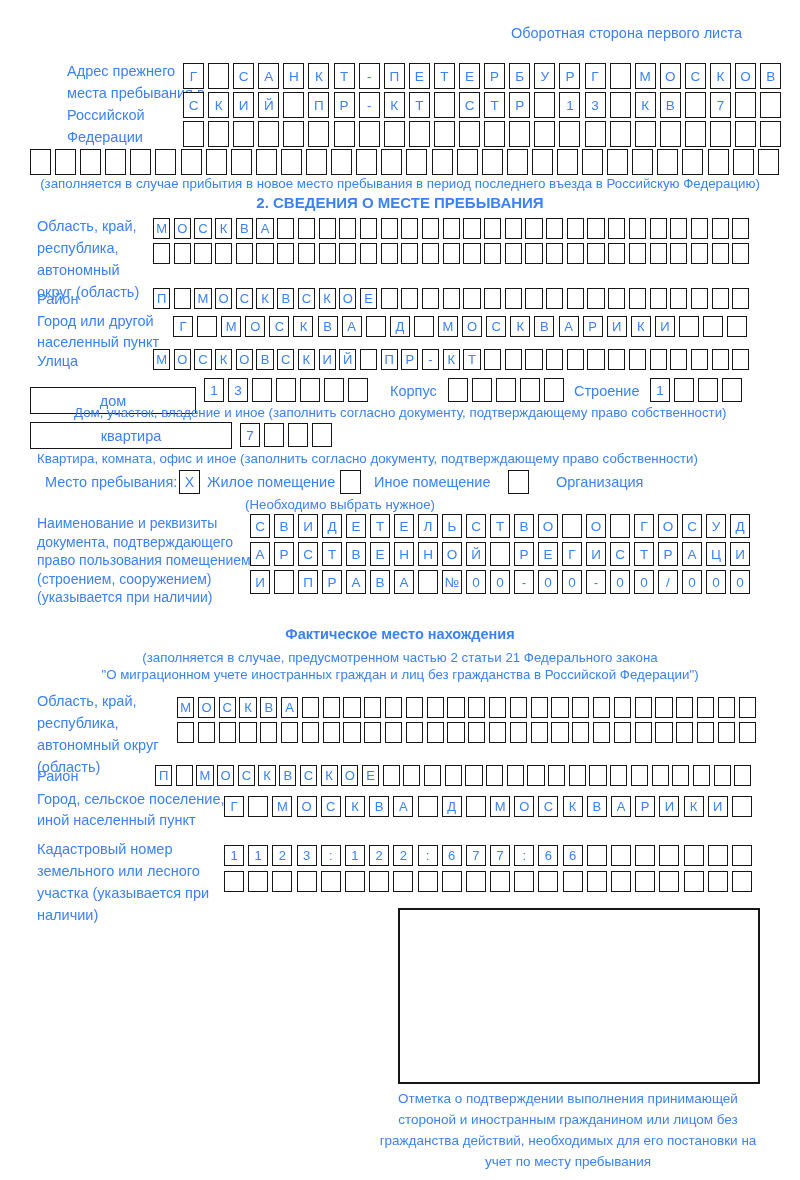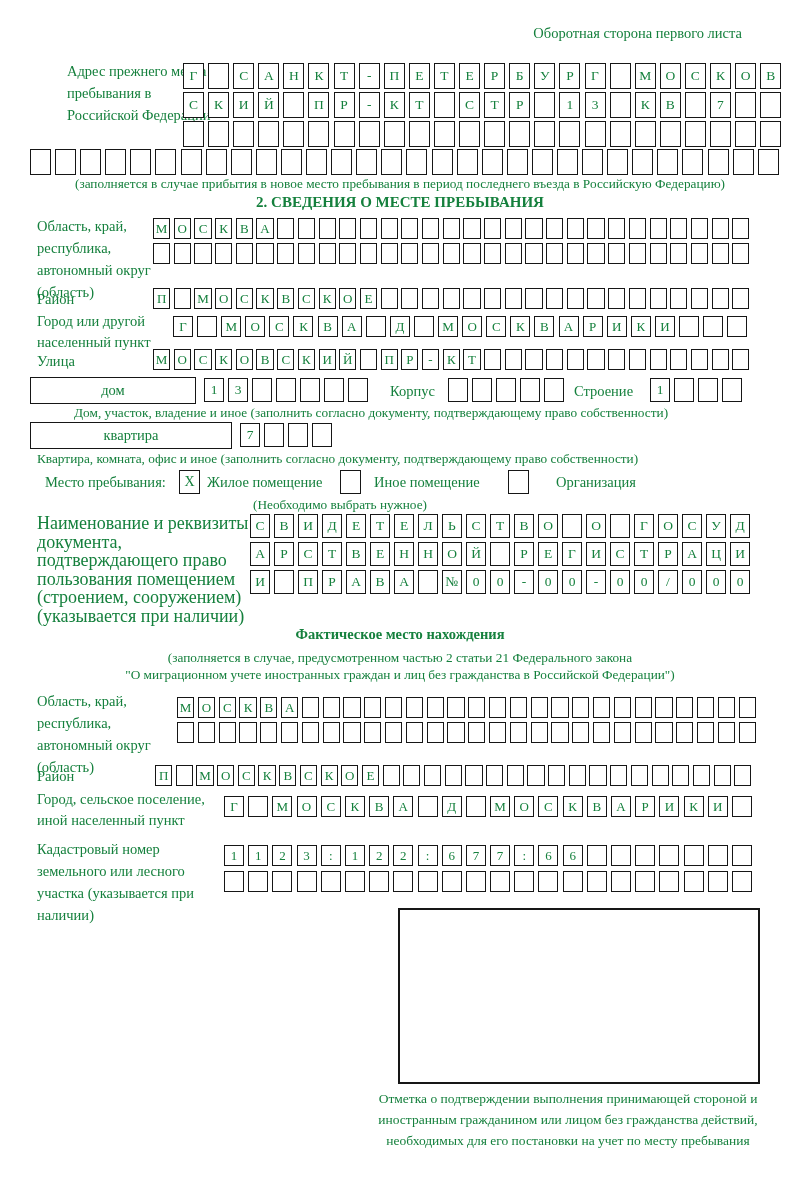--- a/index.html
+++ b/index.html
@@ -1,17 +1,17 @@
 <!DOCTYPE html>
 <html><head>
 <meta charset="utf-8">
 <style>
   html,body{margin:0;padding:0;background:#fff;}
   .page{position:relative;width:800px;height:1180px;background:#ffffff;
-        font-family:Liberation Serif, serif;color:#15803d;overflow:hidden;}
+        font-family:Liberation Sans, sans-serif;color:#3b82f6;overflow:hidden;}
   .abs{position:absolute;}
   .lbl{font-size:14.5px;line-height:22px;}
   .cap{font-size:13.3px;line-height:16px;}
   .center{left:0;width:800px;text-align:center;}
   .title{font-weight:bold;font-size:15px;}
   .grid{position:absolute;display:flex;gap:var(--gap,4px);}
   .grid .cell{flex:0 0 var(--cw,20px);width:var(--cw,20px);height:var(--ch,24px);
         border:1.6px solid #161616;box-sizing:border-box;display:flex;align-items:center;
         justify-content:center;font-size:var(--fs,13.5px);background:#fff;}
   .bigbox{position:absolute;border:1.6px solid #161616;box-sizing:border-box;
@@ -293,21 +293,21 @@
       <span class="cell"></span>
       <span class="cell"></span>
       <span class="cell"></span>
       <span class="cell"></span>
       <span class="cell"></span>
       <span class="cell"></span>
       <span class="cell"></span>
       <span class="cell"></span>
     </div>
 
-  <div class="bigbox" style="left:30px;top:377px;width:166px;height:27px;">дом</div>
+  <div class="bigbox" style="left:30px;top:387px;width:166px;height:27px;">дом</div>
   <div class="grid" style="left:204px;top:378px;--cw:20px;--gap:4px;--ch:24px;">
       <span class="cell">1</span>
       <span class="cell">3</span>
       <span class="cell"></span>
       <span class="cell"></span>
       <span class="cell"></span>
       <span class="cell"></span>
       <span class="cell"></span>
     </div>
   <div class="abs lbl" style="left:390px;top:380px;">Корпус</div>
@@ -338,21 +338,21 @@
 
   <div class="abs lbl" style="left:37px;top:471px;margin-left:8px;">Место пребывания:</div>
   <div class="chk" style="left:179px;top:470px;">X</div>
   <div class="abs lbl" style="left:207px;top:471px;">Жилое помещение</div>
   <div class="chk" style="left:340px;top:470px;"></div>
   <div class="abs lbl" style="left:374px;top:471px;">Иное помещение</div>
   <div class="chk" style="left:508px;top:470px;"></div>
   <div class="abs lbl" style="left:556px;top:471px;">Организация</div>
   <div class="abs cap" style="left:180px;top:497px;width:320px;text-align:center;">(Необходимо выбрать нужное)</div>
 
-  <div class="abs" style="left:37px;top:514px;width:215px;font-size:18px;line-height:18.5px;">Наименование и реквизиты документа, подтверждающего право пользования помещением (строением, сооружением) (указывается при наличии)</div>
+  <div class="abs" style="left:37px;top:514px;width:215px;font-size:14px;line-height:18.5px;">Наименование и реквизиты документа, подтверждающего право пользования помещением (строением, сооружением) (указывается при наличии)</div>
   <div class="grid" style="left:250px;top:514px;--cw:20px;--gap:4px;--ch:24px;">
       <span class="cell">С</span>
       <span class="cell">В</span>
       <span class="cell">И</span>
       <span class="cell">Д</span>
       <span class="cell">Е</span>
       <span class="cell">Т</span>
       <span class="cell">Е</span>
       <span class="cell">Л</span>
       <span class="cell">Ь</span>

